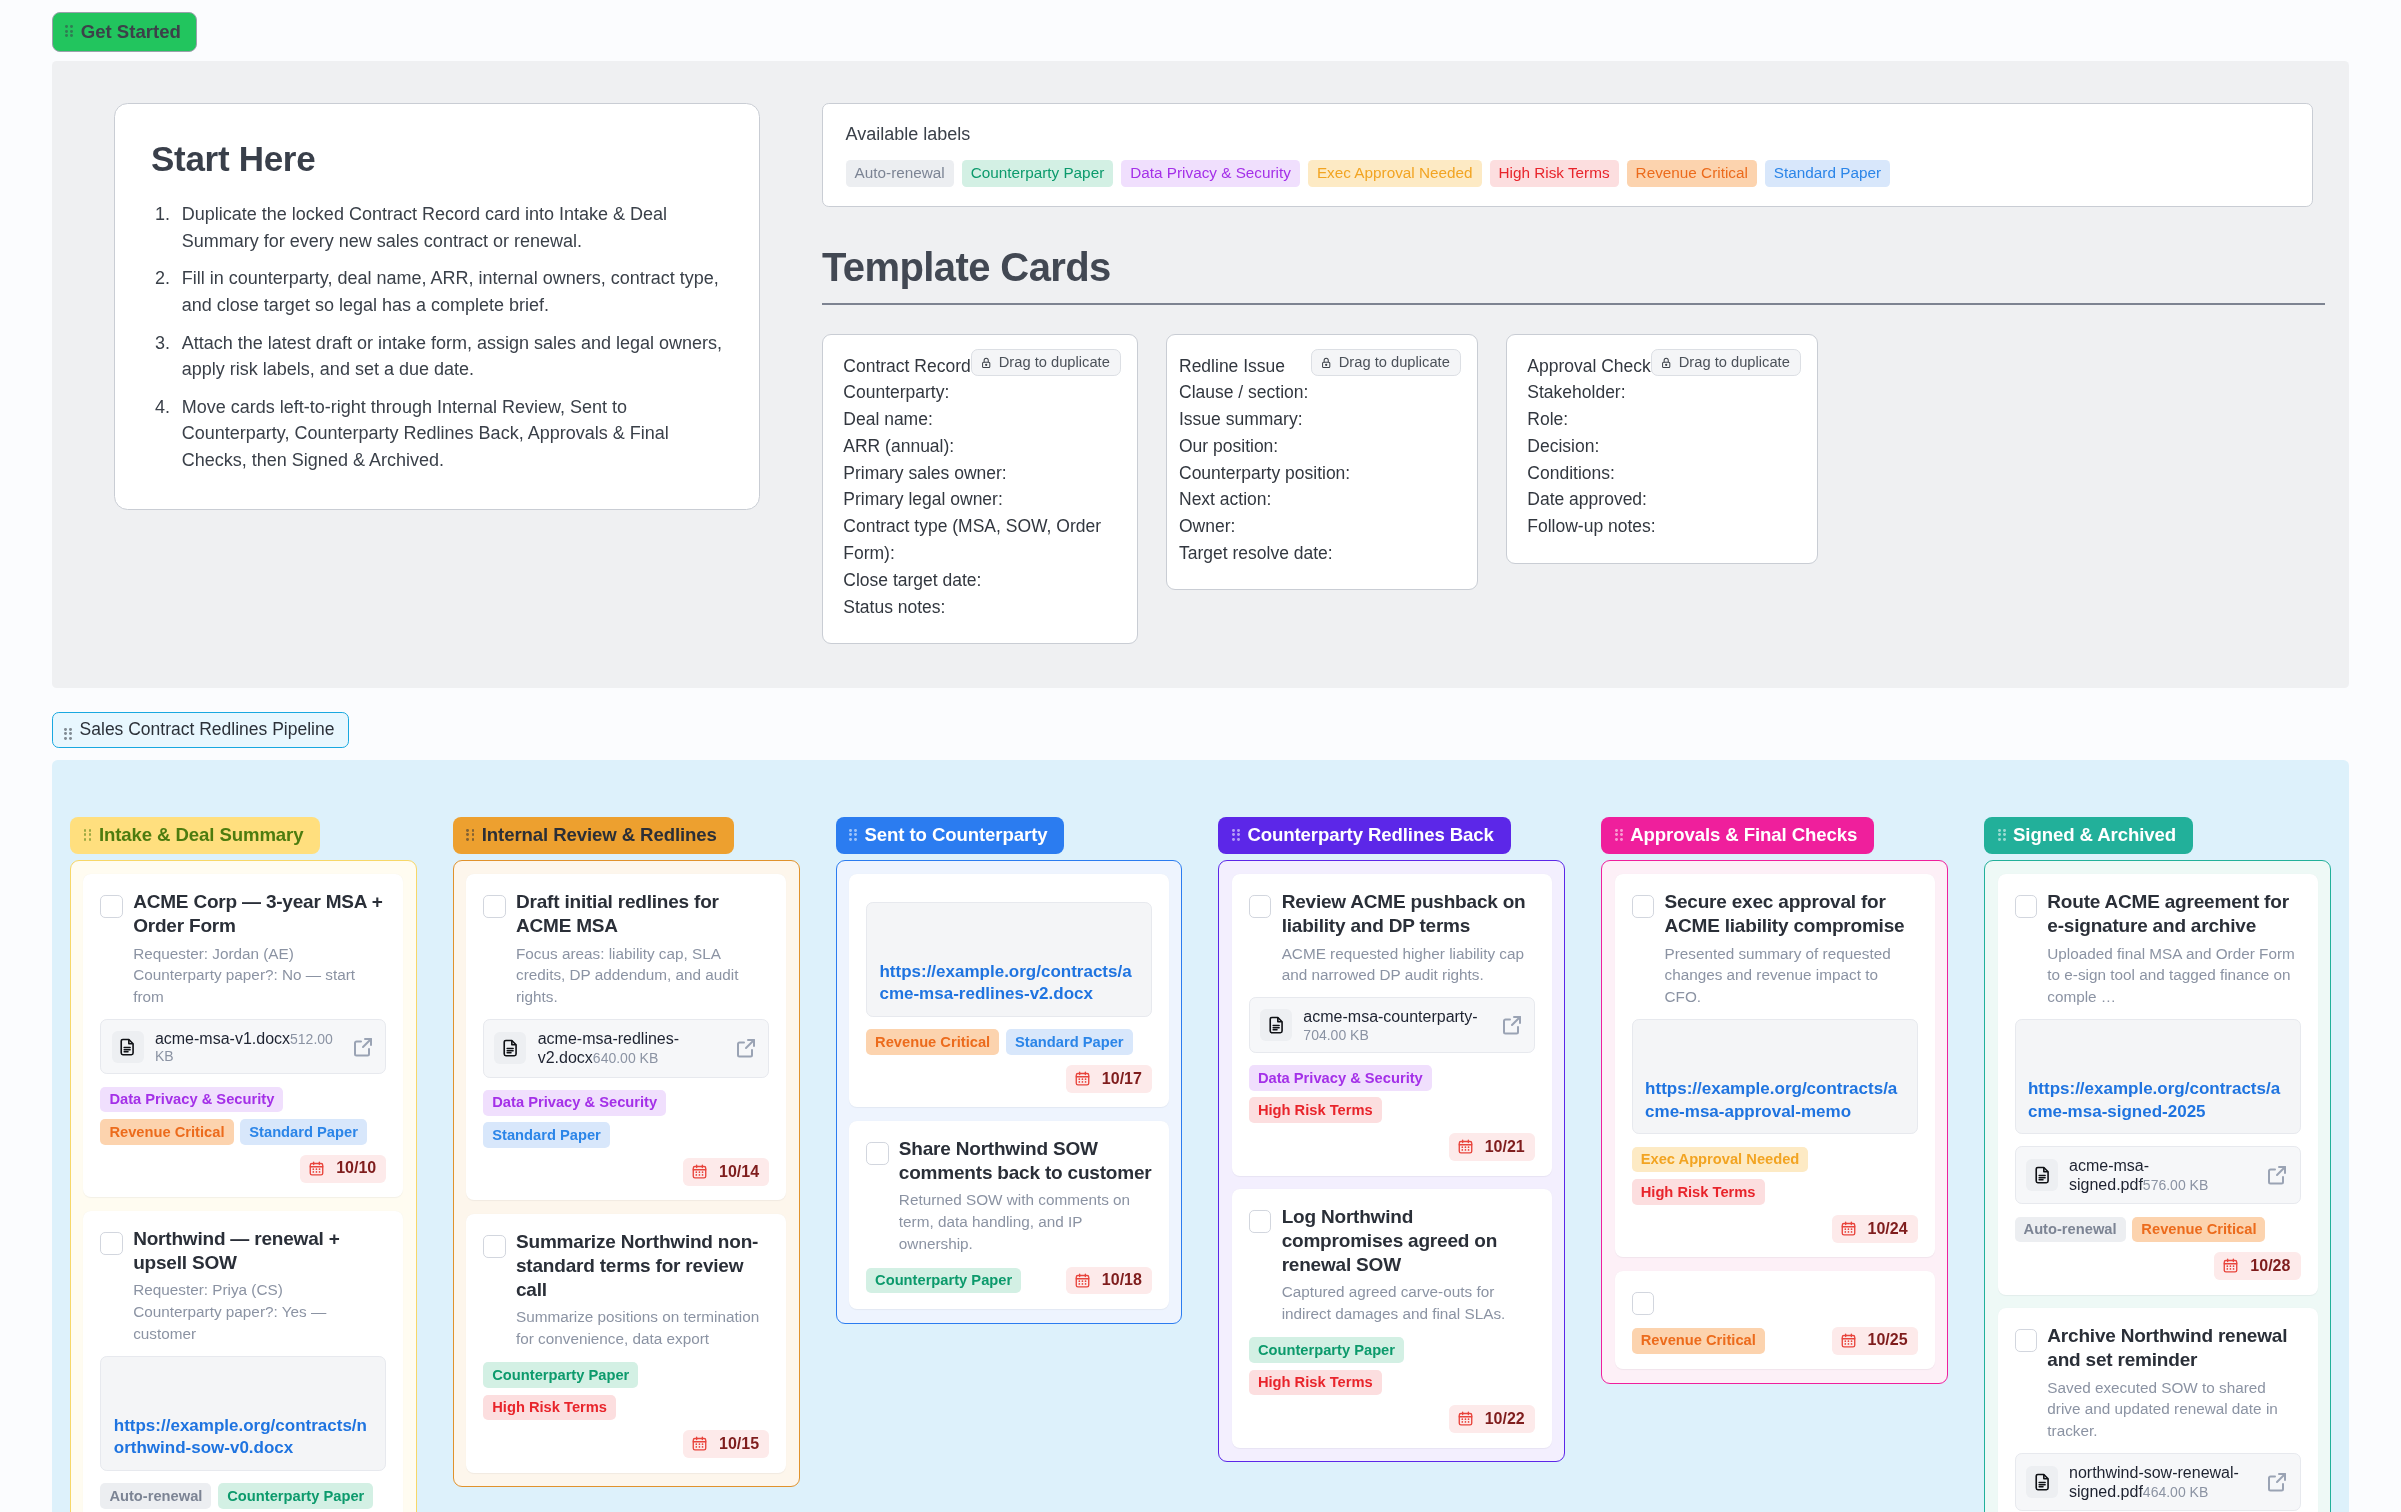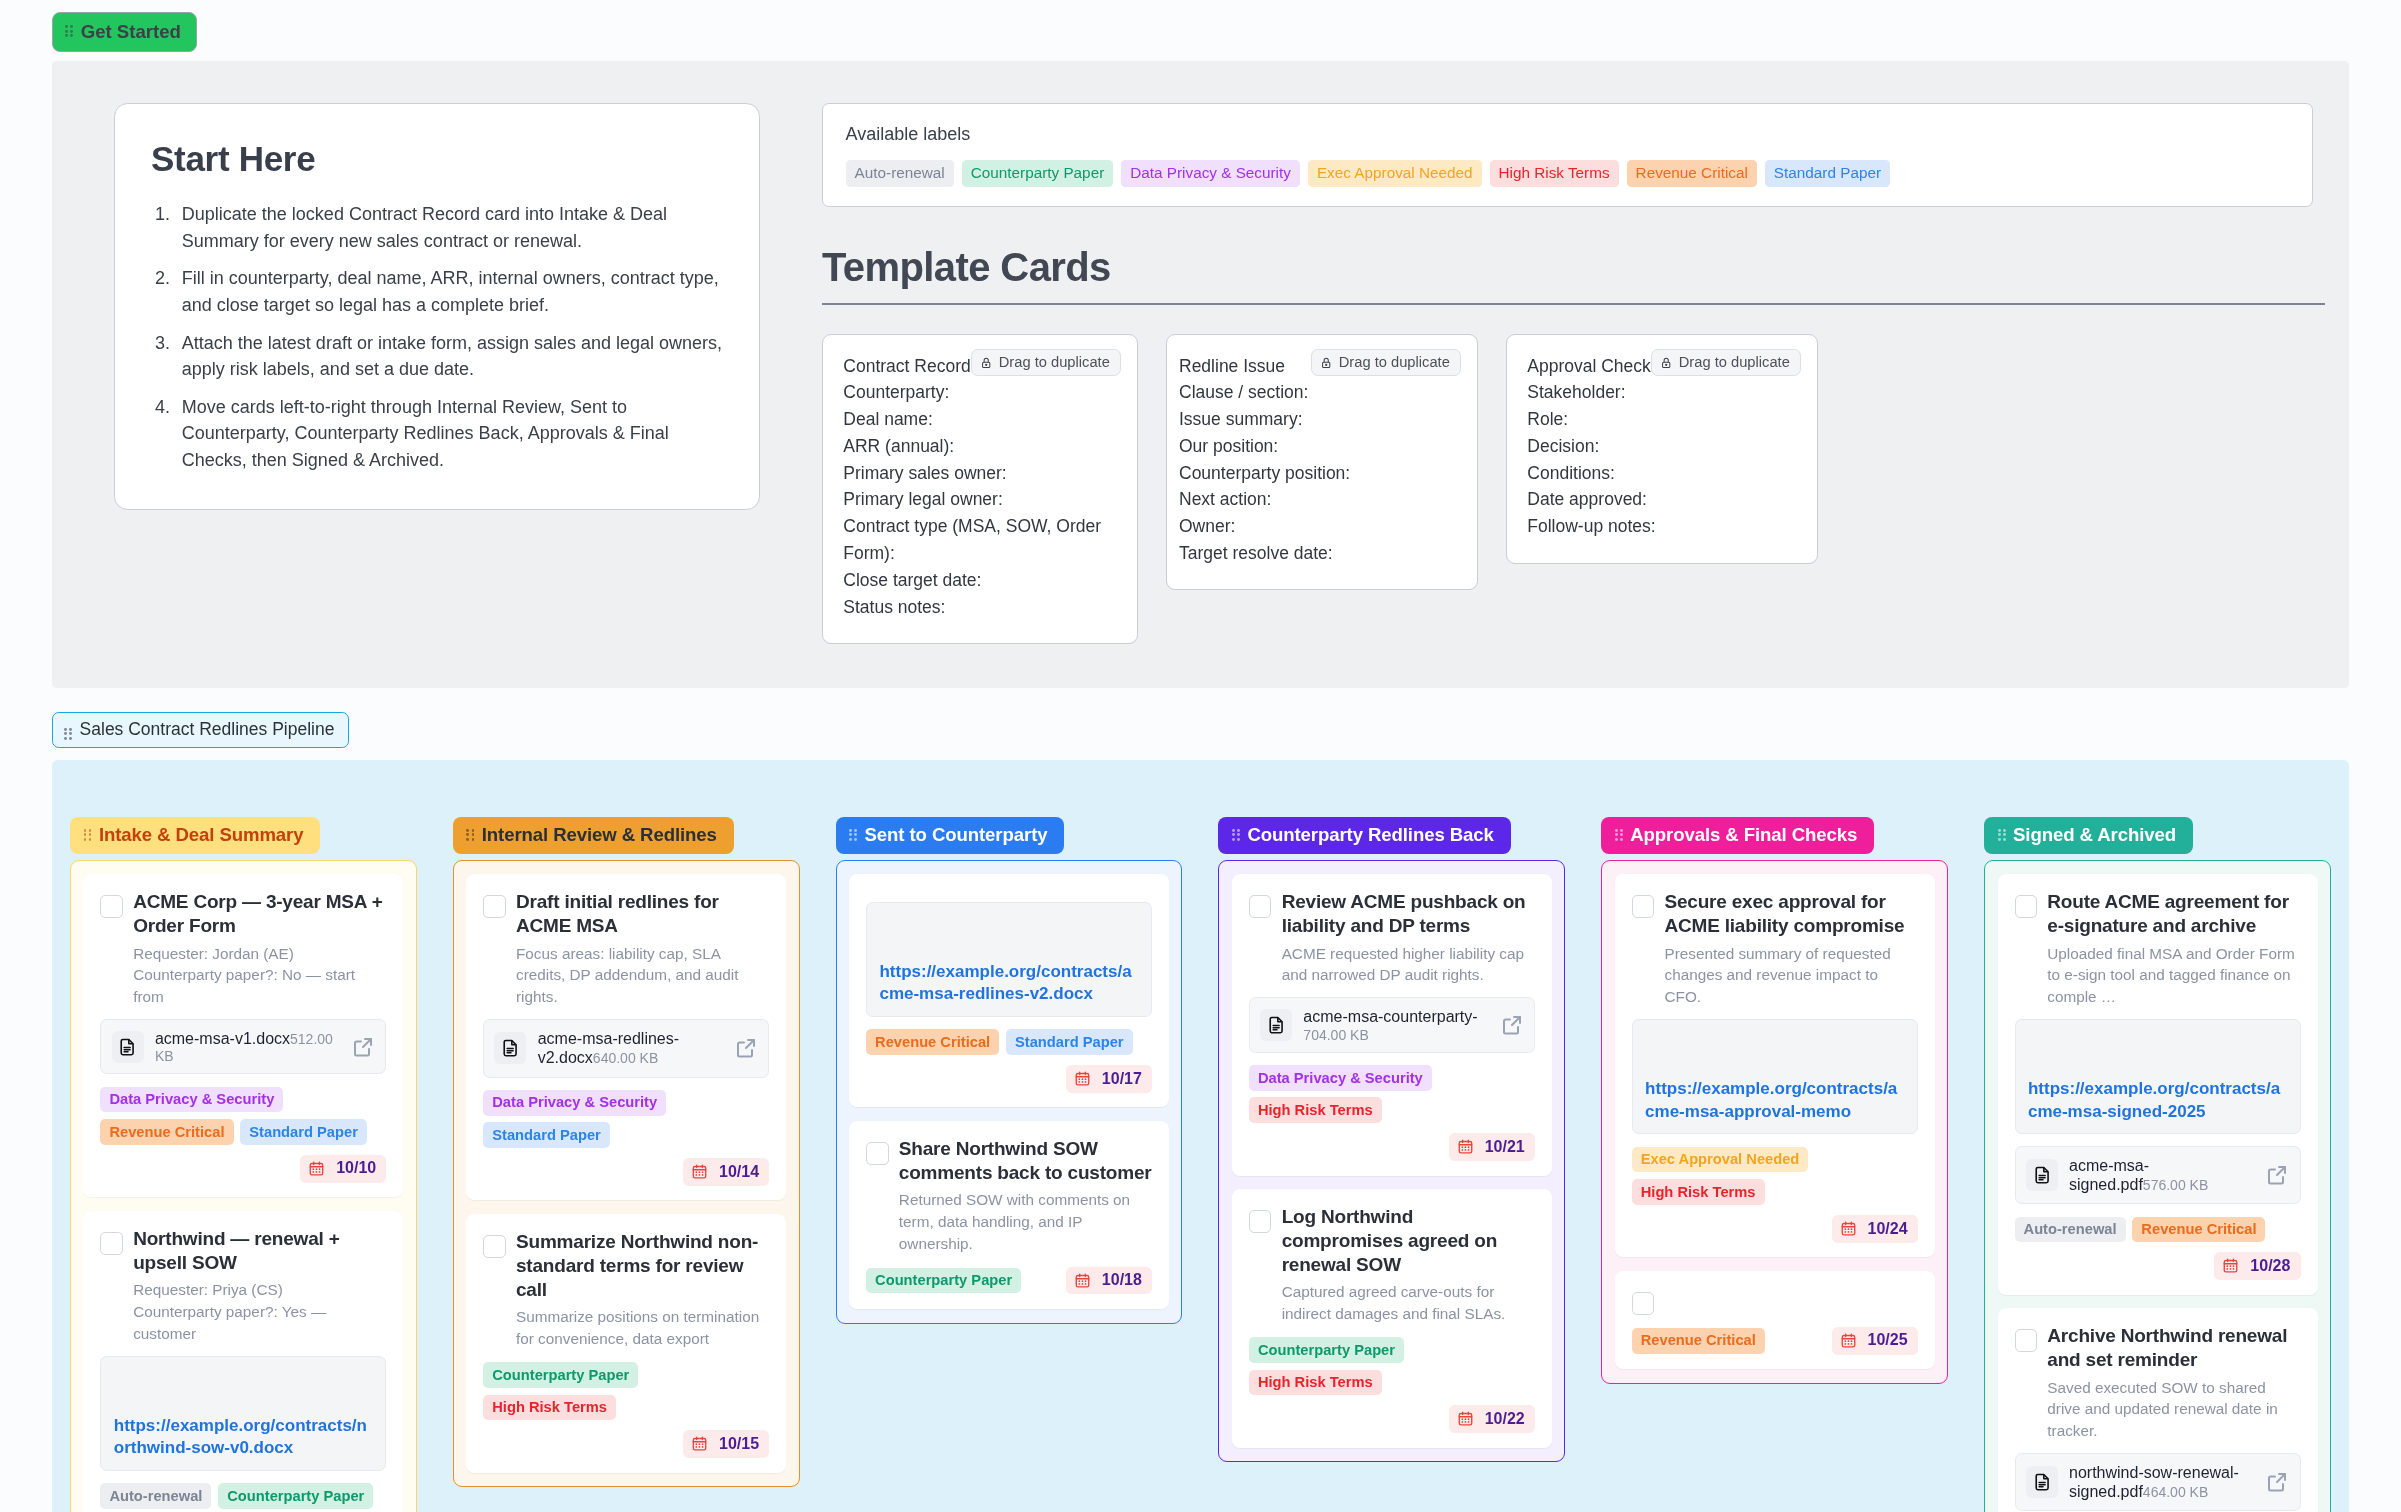--- a/index.html
+++ b/index.html
@@ -117,21 +117,21 @@
   .linkbox {
     background: #f4f5f7; border: 1.1px solid #e7e9ee; border-radius: 6.8px;
     padding: 10.2px 12.4px; margin-top: 11.3px;
   }
   .linkbox a { font-size: 17px; color: #1f74e0; text-decoration: none; font-weight: 700; line-height: 1.32; word-break: break-word; display: block; margin-top: 48px; }
 
   .chips { display: flex; flex-wrap: wrap; gap: 6.8px; margin-top: 12.4px; align-items: center; }
   .chip { font-size: 14.7px; font-weight: 700; padding: 4.5px 9px 5.1px; border-radius: 5.1px; white-space: nowrap; }
   .due {
     display: inline-flex; align-items: center; gap: 11px;
-    background: #fdeaea; color: #4c1d95; font-size: 16px; font-weight: 700;
+    background: #fdeaea; color: #7f1d1d; font-size: 16px; font-weight: 700;
     border-radius: 5.7px; padding: 4.5px 10.2px 5.1px 8px; white-space: nowrap;
   }
   .due-row { display: flex; justify-content: flex-end; margin-top: 10.2px; }
   .cal { width: 17px; height: 17px; flex: none; }
   .inline-due { margin-left: auto; }
 </style>
 </head>
 <body>
 
 <div class="page">
@@ -244,21 +244,21 @@
           <i></i>
           <i></i>
           <i></i>
           <i></i>
         </span>
       <span>Sales Contract Redlines Pipeline</span>
     </div>
   </div>
 
   <div class="board" id="board">
-      <div class="col"><div class="col-head" style="background: rgb(255, 223, 126); color: #c2410c;">
+      <div class="col"><div class="col-head" style="background: rgb(255, 223, 126); color: #4d7c0f;">
           <span class="grip">
             <i></i>
             <i></i>
             <i></i>
             <i></i>
             <i></i>
             <i></i>
           </span>
           <span>Intake &amp; Deal Summary</span>
         </div><div class="col-body" style="background: rgb(255, 252, 241); border: 1.7px solid rgb(247, 215, 104);">

